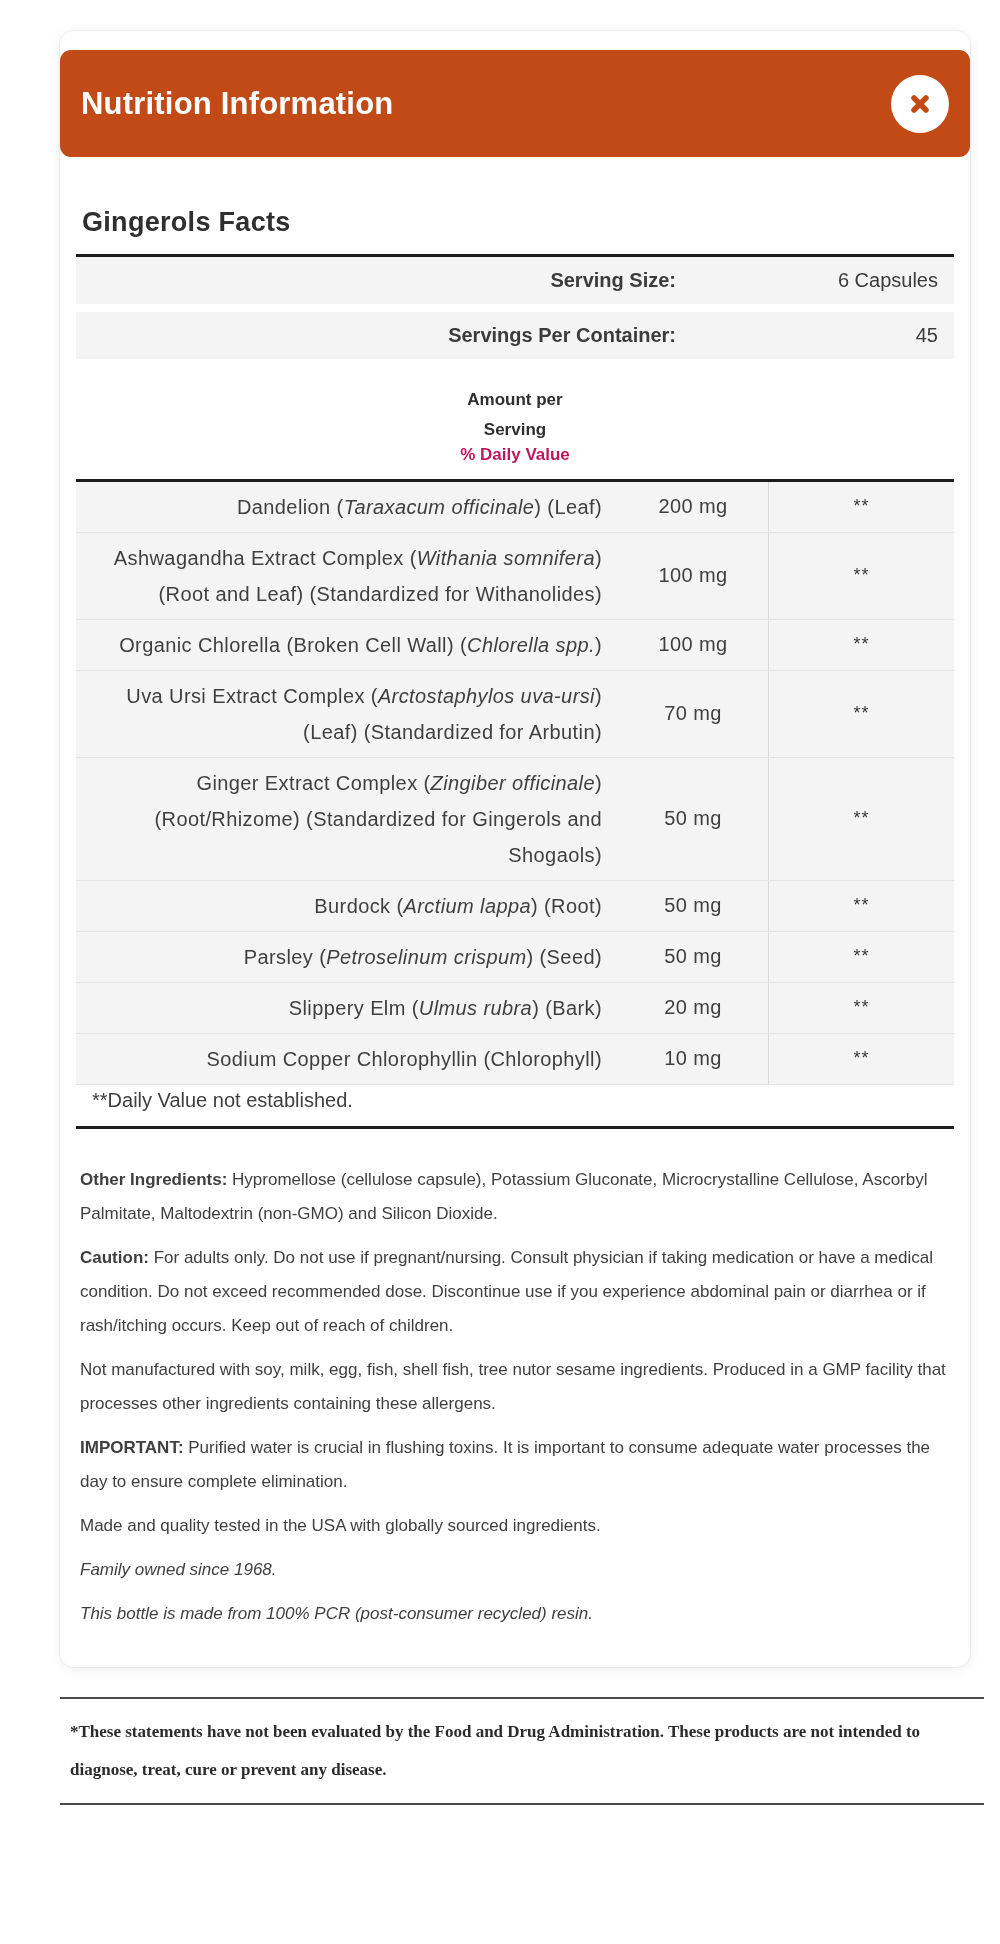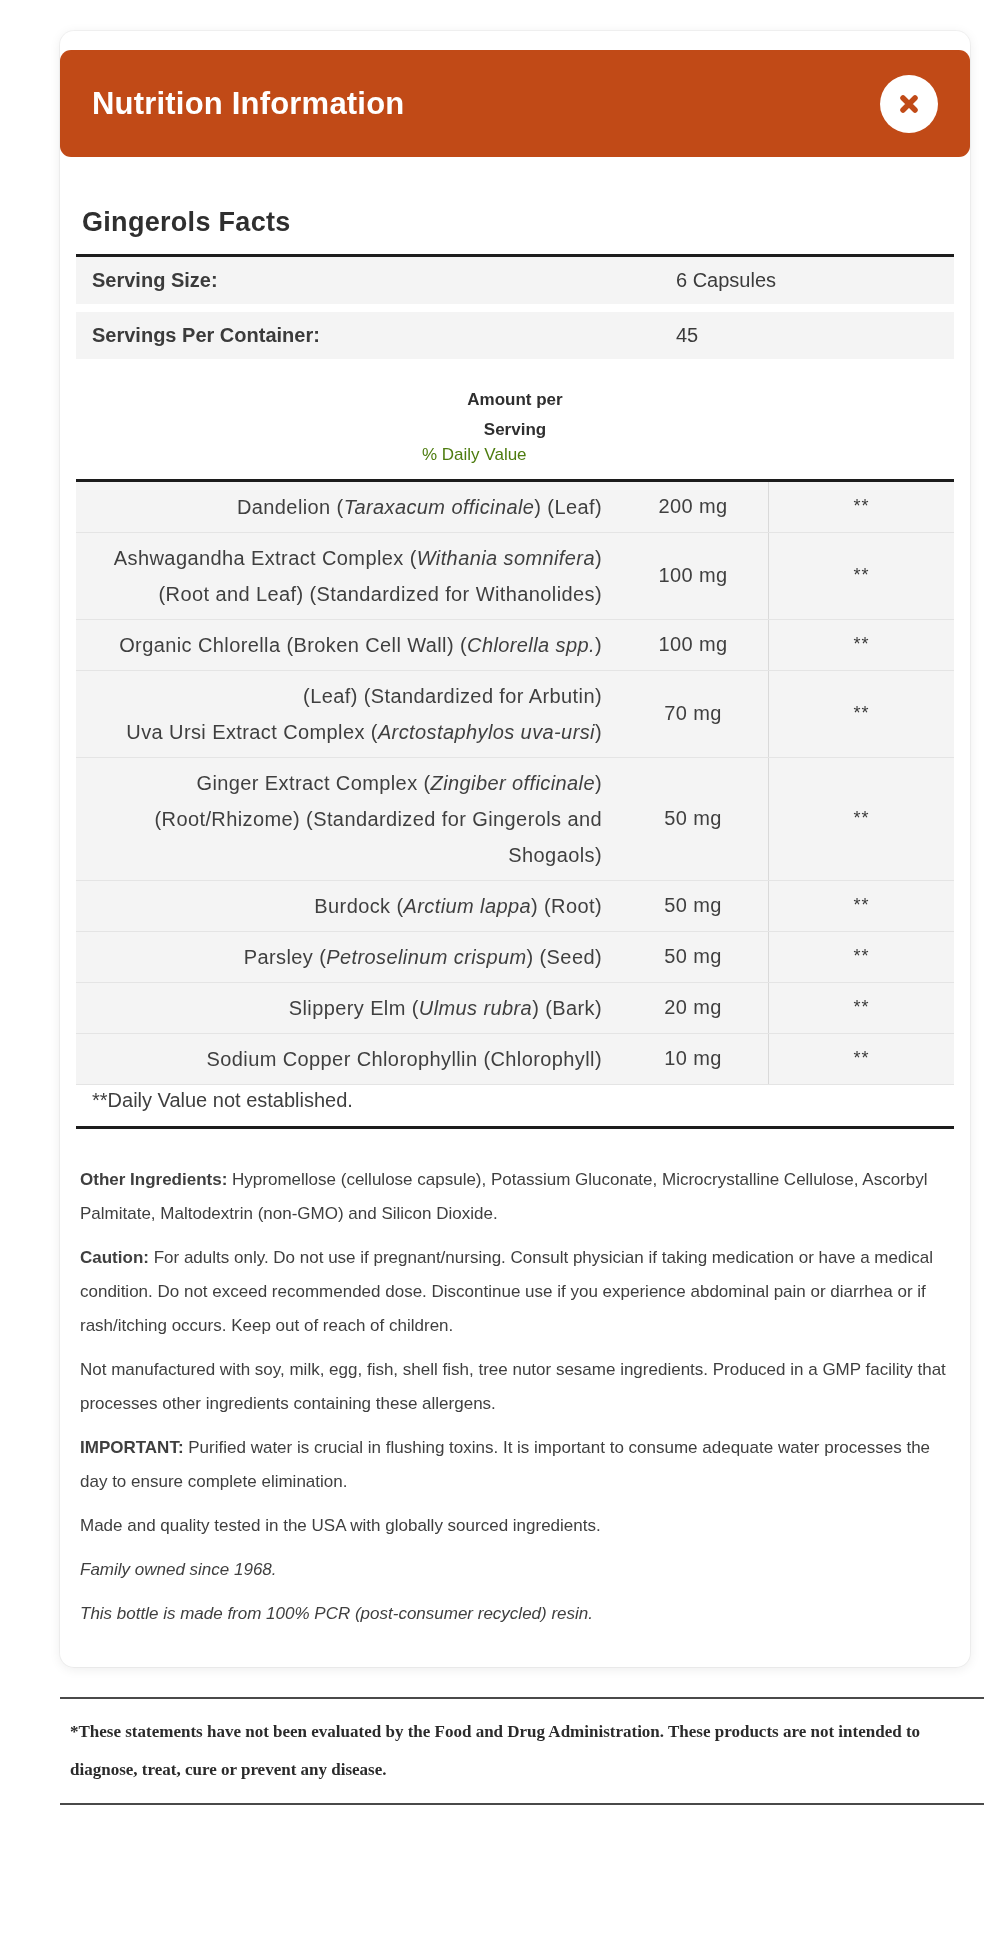--- a/index.html
+++ b/index.html
@@ -15,58 +15,58 @@
 
   
   .card {
     margin:31px 0 0 60px; width:910px;
     background:#fff; border-radius:14px;
     box-shadow:0 0 0 1px rgba(0,0,0,0.04), 0 2px 12px rgba(0,0,0,0.08);
     padding:19px 0 26px 0;
   }
   .modal-header {
     height:107px; background:#C14A17; border-radius:11px;
-    display:flex; align-items:center; padding:0 32px;
+    display:flex; align-items:center; padding:0 21px;
   }
   .modal-title {
     margin:0; color:#ffffff; font-size:31px; font-weight:bold; letter-spacing:0.2px;
   }
   .close-btn {
     margin-left:auto; width:58px; height:58px; border-radius:50%;
     background:#ffffff; border:none; cursor:pointer;
     display:flex; align-items:center; justify-content:center; padding:0;
   }
   .close-btn svg { display:block; }
 
   .card-body { padding:0 16px; }
 
   .sf-heading {
     margin:50px 0 16px 6px; font-size:27px; font-weight:bold;
     color:#2f2f2f; letter-spacing:0.3px;
   }
 
   
-  .serving { border-top:3px solid #1c1c1c; }
+  .serving { border-top:3px solid #1c1c1c;text-align:right; }
   .srow {
     display:flex; align-items:center; height:47px; padding:0 16px;
     background:#f4f4f4; font-size:20px; color:#3b3b3b;
   }
   .srow + .srow { margin-top:8px; }
   .srow .lab { flex:1; font-weight:bold; }
   .srow .val { width:262px; }
 
   
   .fhead { display:flex; align-items:center; margin:26px 0 14px 0;flex-direction:column; }
   .fhead .spacer { flex:1; }
   .fhead .hamt {
     width:150px; text-align:center; font-weight:bold; font-size:17px;
     line-height:1.75; color:#2f2f2f;
   }
   .fhead .hdv {
-    width:186px; font-weight:normal; font-size:17px; color:#4d7c0f;
+    width:186px; text-align:center; font-weight:bold; font-size:17px; color:#be185d;
   }
 
   
   .ftable { border-top:3px solid #1c1c1c; border-bottom:3px solid #1c1c1c; }
   .frow {
     display:flex; background:#f4f4f4; border-bottom:1px solid #e4e4e4;
     font-size:20px; color:#3f3f3f; letter-spacing:0.4px;
   }
   .frow .name { flex:1; padding:7px 16px; line-height:36px;text-align:right; }
   .frow .name .sub { padding-left:38px; }
@@ -150,22 +150,22 @@
         <div class="frow">
           <div class="name">
             <div class="nline"><span>Organic Chlorella (Broken Cell Wall) (</span><span class="it">Chlorella spp.</span><span>)</span></div>
 
           </div>
           <div class="acell">100 mg</div>
           <div class="dvcell">**</div>
         </div>
         <div class="frow">
           <div class="name">
+            <div class="nline"><span>Uva Ursi Extract Complex (</span><span class="it">Arctostaphylos uva-ursi</span><span>)</span></div>
             <div class="nline sub"><span>(Leaf) (Standardized for Arbutin)</span></div>
-            <div class="nline"><span>Uva Ursi Extract Complex (</span><span class="it">Arctostaphylos uva-ursi</span><span>)</span></div>
           </div>
           <div class="acell">70 mg</div>
           <div class="dvcell">**</div>
         </div>
         <div class="frow">
           <div class="name">
             <div class="nline"><span>Ginger Extract Complex (</span><span class="it">Zingiber officinale</span><span>)</span></div>
             <div class="nline sub"><span>(Root/Rhizome) (Standardized for Gingerols and Shogaols)</span></div>
           </div>
           <div class="acell">50 mg</div>

